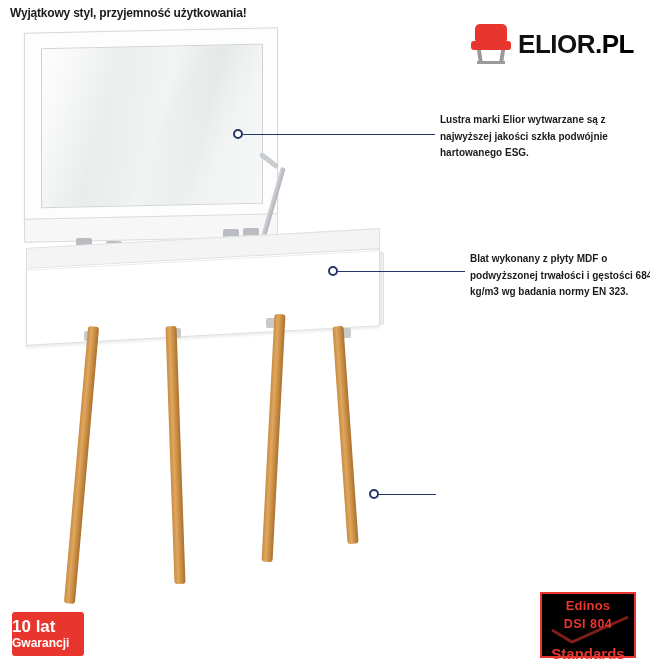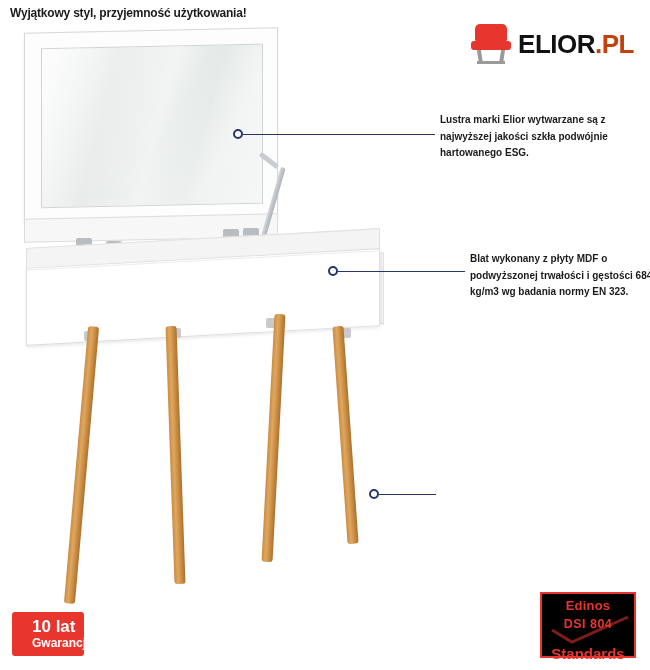--- a/index.html
+++ b/index.html
@@ -77,21 +77,21 @@
     height: 3px;
     background: #9a9a9a;
   }
   #brand .wordmark {
     font-size: 26px;
     font-weight: bold;
     color: #111111;
     letter-spacing: -0.5px;
   }
   #brand .wordmark .dot {
-    color: #c2410c;
+    color: #000000;
     margin-top: 36px;
   }
   
   #product {
     position: absolute;
     left: 18px;
     top: 26px;
     width: 400px;
     height: 580px;
   }
@@ -261,21 +261,21 @@
     left: 12px;
     bottom: 14px;
     width: 72px;
     height: 44px;
     background: #e8352e;
     border-radius: 3px;
     color: #ffffff;
     display: flex;
     flex-direction: column;
     justify-content: center;
-    padding-left: 20px;
+    padding-left: 0;
     box-sizing: border-box;
   }
   #warranty .big {
     font-size: 17px;
     font-weight: bold;
     line-height: 18px;
   }
   #warranty .small {
     font-size: 12px;
     font-weight: bold;

